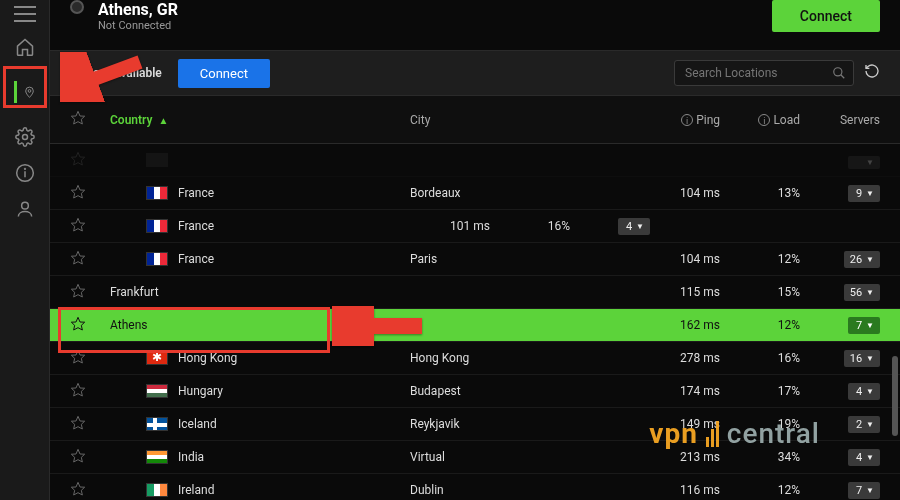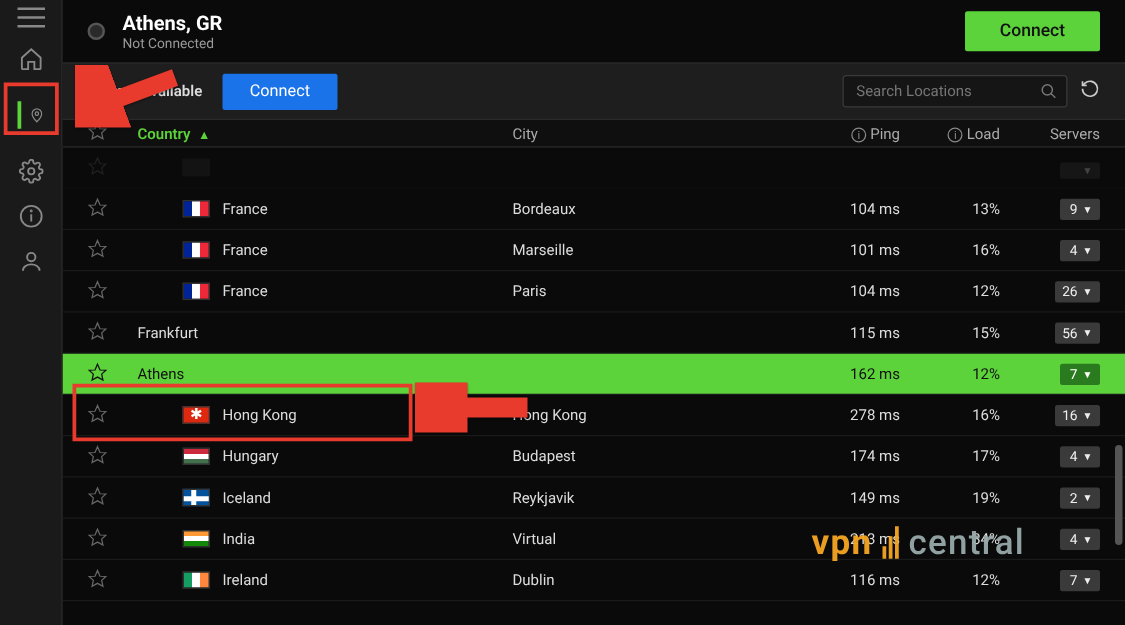--- a/index.html
+++ b/index.html
@@ -12,39 +12,39 @@
 .hamburger span { height: 2px; background: #888; width: 100%; }
 .side-icon { width: 22px; height: 22px; display: flex; align-items: center; justify-content: center; color: #888; cursor: pointer; }
 .side-icon svg { width: 20px; height: 20px; }
 .side-loc-wrap { width: 50px; display:flex; align-items:center; justify-content:center; height:40px; }
 .side-loc-wrap .side-icon { border-left: 3px solid #5cd33a; padding-left: 6px; }
 
 
 .main { flex: 1; display: flex; flex-direction: column; }
 
 
-.header { height: 50px; display: flex; align-items: center; padding: 0 20px; gap: 14px; }
+.header { height: 50px; display: flex; align-items: flex-start; padding: 0 20px; gap: 14px; }
 .status-dot { width: 14px; height: 14px; border-radius: 50%; border: 2px solid #555; background: #2a2a2a; }
 .header-text h1 { font-size: 16px; font-weight: 700; color: #fff; }
 .header-text p { font-size: 11px; color: #999; }
 .connect-big { margin-left: auto; background: #5cd33a; color: #111; border: none; padding: 8px 28px; font-size: 14px; font-weight: 500; cursor: pointer; border-radius: 2px; }
 
 
 .subhead { height: 46px; display: flex; align-items: center; padding: 0 20px; background: #1e1e1e; gap: 16px; border-top: 1px solid #2a2a2a; border-bottom: 1px solid #2a2a2a; }
 .fastest { font-size: 12px; color: #ddd; font-weight: 600; }
 .connect-small { background: #1a73e8; color: #fff; border: none; padding: 7px 22px; font-size: 13px; cursor: pointer; border-radius: 2px; }
 .search-wrap { margin-left: auto; display: flex; align-items: center; gap: 10px; padding-left: 44px; }
 .search-box { position: relative; }
 .search-box input { background: #151515; border: 1px solid #3a3a3a; color: #ccc; font-size: 12px; padding: 5px 34px 5px 10px; width: 180px; border-radius: 3px; outline: none; }
 .search-box .mag { position: absolute; right: 8px; top: 5px; color: #777; }
 .refresh { color: #ccc; cursor: pointer; }
 
 
 .table { flex: 1; overflow-y: hidden; position: relative; }
-.thead { display: flex; align-items: center; height: 22px; padding: 0 20px; font-size: 12px; color: #aaa; border-bottom: 1px solid #2a2a2a; background: #0f0f0f; }
+.thead { display: flex; align-items: center; height: 48px; padding: 0 20px; font-size: 12px; color: #aaa; border-bottom: 1px solid #2a2a2a; background: #0f0f0f; }
 .col-fav { width: 40px; }
 .col-country { flex: 0 0 300px; }
 .col-city { flex: 1; }
 .col-ping { width: 80px; text-align: right; }
 .col-load { width: 80px; text-align: right; }
 .col-servers { width: 80px; text-align: right; }
 .th-country { color: #5cd33a; font-weight: 600; }
 .sort-arrow { color: #5cd33a; margin-left: 6px; font-size: 10px; }
 .info-ico { display: inline-block; width: 12px; height: 12px; border: 1px solid #888; border-radius: 50%; font-size: 9px; line-height: 12px; text-align: center; margin-right: 3px; color:#888; }
 
@@ -215,21 +215,20 @@
               </span></div>
           </div>
           <div class="row">
             <div class="col-fav star"><svg viewBox="0 0 24 24">
                 <polygon points="12 2 15 9 22 9.3 17 14 18.5 21 12 17.5 5.5 21 7 14 2 9.3 9 9"></polygon>
               </svg></div>
             <div class="col-country country-cell">
               <span class="flag flag-fr"></span>
               <span>France</span>
             </div>
-            <div class="col-city">Marseille</div>
             <div class="col-ping">101 ms</div>
             <div class="col-load">16%</div>
             <div class="col-servers"><span class="srv-badge">
                 <span>4</span>
                 <span class="caret">▼</span>
               </span></div>
           </div>
           <div class="row">
             <div class="col-fav star"><svg viewBox="0 0 24 24">
                 <polygon points="12 2 15 9 22 9.3 17 14 18.5 21 12 17.5 5.5 21 7 14 2 9.3 9 9"></polygon>

